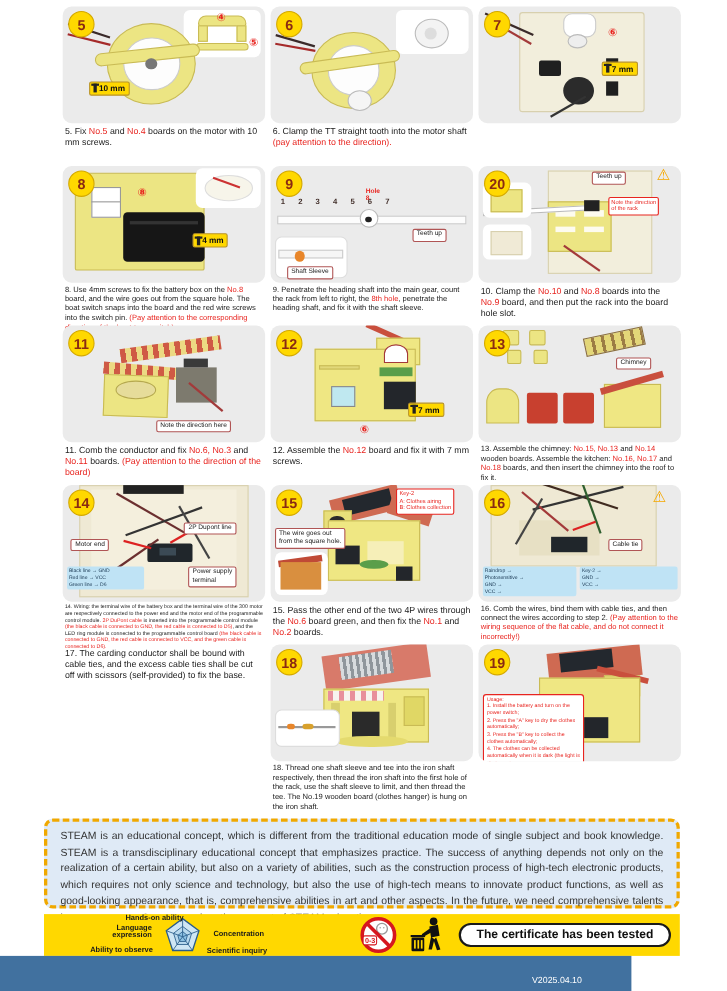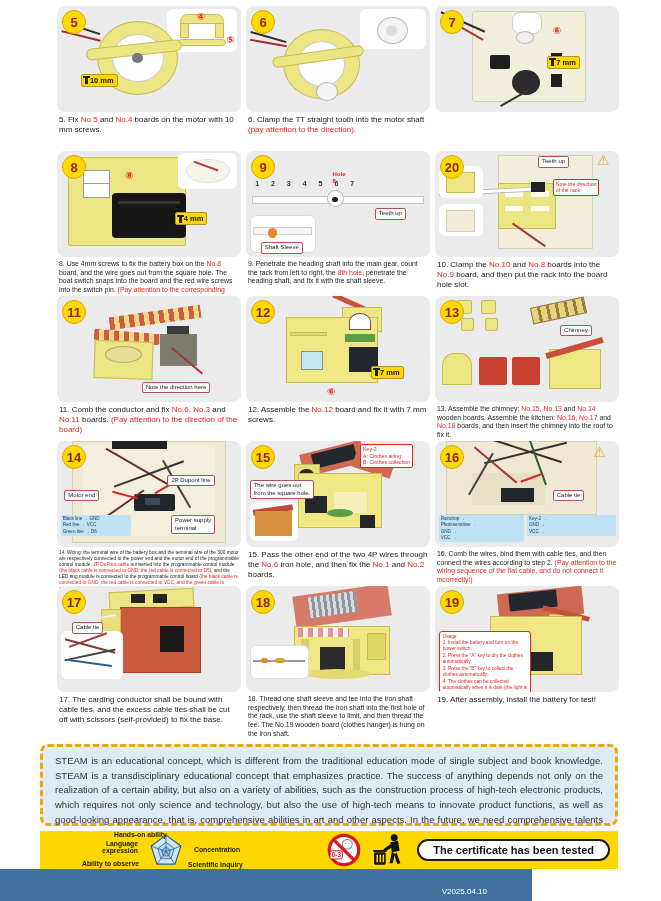--- a/index.html
+++ b/index.html
@@ -49,21 +49,21 @@
   .radar-label{position:absolute;font-size:6.8px;font-weight:bold;color:#1a1a1a;line-height:1.1;white-space:pre-line;}
   .rl-0{left:32px;top:0px;}
   .rl-1{left:4px;top:9px;width:52px;text-align:right;}
   .rl-2{left:112px;top:15px;}
   .rl-3{left:0px;top:29px;}
   .rl-4{left:106px;top:30px;}
   .signs{margin-left:auto;display:flex;align-items:center;gap:9px;}
   .cert-pill{flex:none;margin:0 8px 0 12px;background:#fff;border:2px solid #1a1a1a;border-radius:13px;
     padding:3px 14px;font-size:11px;font-weight:bold;color:#111;white-space:nowrap;}
 
-  .bottom-bar{position:absolute;left:0;top:869px;width:532px;height:32px;background:#41719f;
+  .bottom-bar{position:absolute;left:0;top:869px;width:574px;height:32px;background:#41719f;
     display:flex;align-items:flex-end;justify-content:flex-end;box-sizing:border-box;padding:0 45px 5px 0;}
   .version{color:#fff;font-size:8px;}
 </style>
 </head>
 <body>
 
 <div class="page">
 
   <div class="steps-grid">
   <div class="step">
@@ -282,21 +282,21 @@
           <div class="shape" style="left: 62%; top: 70%; width: 8%; height: 12%; background: rgb(35, 38, 43);"></div>
           <div class="shape" style="left: 2%; top: 58%; width: 26%; height: 36%; background: rgb(255, 255, 255); border-radius: 6px;"></div>
           <div class="shape" style="left: 4%; top: 62%; width: 22%; height: 6%; background: rgb(192, 74, 54); transform: rotate(-8deg);"></div>
           <div class="shape" style="left: 5%; top: 66%; width: 20%; height: 24%; background: rgb(217, 143, 63);"></div>
           <div class="lbl lbl-box" style="left: 2%; top: 37%;">The wire goes out
 from the square hole.</div>
           <div class="lbl lbl-redbox" style="left: 62%; top: 3%;">Key-2
 A: Clothes airing
 B: Clothes collection</div>
         </div>
-    <div class="step-caption" style="font-size: 8px;"><span>15. Pass the other end of the two 4P wires through the </span><span class="red">No.6</span><span> iron hole, and then fix the </span><span class="red">No.1</span><span> and </span><span class="red">No.2</span><span> boards.</span></div>
+    <div class="step-caption" style="font-size: 8px;"><span>15. Pass the other end of the two 4P wires through the </span><span class="red">No.6</span><span> board green, and then fix the </span><span class="red">No.1</span><span> and </span><span class="red">No.2</span><span> boards.</span></div>
   </div>
 
   <div class="step">
     <div class="step-img">
       <div class="badge">16</div>
     <div class="shape" style="left: 6%; top: 0%; width: 82%; height: 70%; background: rgb(239, 233, 212); border: 1px solid rgb(216, 208, 174);"></div>
           <div class="shape" style="left: 20%; top: 30%; width: 40%; height: 30%; background: rgb(231, 224, 196);"></div>
           <div class="shape" style="left: 36%; top: 44%; width: 18%; height: 14%; background: rgb(32, 38, 43);"></div>
           <div class="shape" style="left: 20%; top: 6%; width: 50%; height: 2%; background: rgb(64, 43, 32); transform: rotate(18deg);"></div>
           <div class="shape" style="left: 26%; top: 10%; width: 46%; height: 2%; background: rgb(51, 51, 51); transform: rotate(-14deg);"></div>
@@ -311,36 +311,20 @@
 GND →
 VCC →</div>
           <div class="lbl lbl-blue" style="left: 50%; top: 70%; width: 46%;">Key-2 →
 GND →
 VCC →</div>
         </div>
     <div class="step-caption" style="font-size: 6.9px;"><span>16. Comb the wires, bind them with cable ties, and then connect the wires according to step 2. </span><span class="red">(Pay attention to the wiring sequence of the flat cable, and do not connect it incorrectly!)</span></div>
   </div>
 
   <div class="step">
-    <div class="step-img">
-      <div class="badge">17</div>
-    <div class="shape" style="left: 28%; top: 4%; width: 46%; height: 18%; background: rgb(236, 229, 131); border: 1px solid rgb(201, 187, 85); transform: rotate(-3deg);"></div>
-          <div class="shape" style="left: 40%; top: 8%; width: 8%; height: 8%; background: rgb(34, 34, 34);"></div>
-          <div class="shape" style="left: 52%; top: 8%; width: 8%; height: 8%; background: rgb(34, 34, 34);"></div>
-          <div class="shape" style="left: 34%; top: 20%; width: 44%; height: 62%; background: rgb(204, 90, 62); border: 1px solid rgb(168, 67, 31);"></div>
-          <div class="shape" style="left: 24%; top: 22%; width: 11%; height: 58%; background: rgb(232, 223, 122); border: 1px solid rgb(201, 187, 85);"></div>
-          <div class="shape" style="left: 56%; top: 38%; width: 13%; height: 24%; background: rgb(25, 25, 25);"></div>
-          <div class="shape" style="left: 20%; top: 28%; width: 12%; height: 2%; background: rgb(238, 238, 238); transform: rotate(-10deg);"></div>
-          <div class="shape" style="left: 2%; top: 42%; width: 34%; height: 46%; background: rgb(255, 255, 255); border-radius: 6px;"></div>
-          <div class="shape" style="left: 4%; top: 56%; width: 28%; height: 2%; background: rgb(122, 59, 45); transform: rotate(15deg);"></div>
-          <div class="shape" style="left: 4%; top: 64%; width: 28%; height: 2%; background: rgb(68, 68, 68); transform: rotate(-12deg);"></div>
-          <div class="shape" style="left: 6%; top: 72%; width: 24%; height: 2%; background: rgb(47, 95, 143); transform: rotate(8deg);"></div>
-          <div class="shape" style="left: 6%; top: 50%; width: 22%; height: 2%; background: rgb(163, 58, 58); transform: rotate(-20deg);"></div>
-          <div class="lbl lbl-box" style="left: 8%; top: 34%;">Cable tie</div>
-        </div>
     <div class="step-caption" style="font-size: 8px;"><span>17. The carding conductor shall be bound with cable ties, and the excess cable ties shall be cut off with scissors (self-provided) to fix the base.</span></div>
   </div>
 
   <div class="step">
     <div class="step-img">
       <div class="badge">18</div>
     <div class="shape" style="left: 26%; top: 4%; width: 52%; height: 30%; background: rgb(216, 122, 106); transform: rotate(-8deg);"></div>
           <div class="shape" style="left: 34%; top: 8%; width: 26%; height: 20%; background: repeating-linear-gradient(90deg, rgb(215, 219, 222) 0px, rgb(215, 219, 222) 3px, rgb(143, 150, 156) 3px, rgb(143, 150, 156) 6px); transform: rotate(-8deg);"></div>
           <div class="shape" style="left: 26%; top: 38%; width: 52%; height: 46%; background: rgb(239, 231, 131); border: 1px solid rgb(201, 187, 85);"></div>
           <div class="shape" style="left: 28%; top: 40%; width: 28%; height: 8%; background: repeating-linear-gradient(90deg, rgb(232, 143, 156) 0px, rgb(232, 143, 156) 5px, rgb(247, 243, 239) 5px, rgb(247, 243, 239) 10px);"></div>
@@ -367,21 +351,20 @@
           <div class="shape" style="left: 30%; top: 28%; width: 50%; height: 56%; background: rgb(239, 231, 131); border: 1px solid rgb(201, 187, 85);"></div>
           <div class="shape" style="left: 36%; top: 44%; width: 10%; height: 14%; background: rgb(191, 232, 240); border: 1px solid rgb(136, 136, 136);"></div>
           <div class="shape" style="left: 52%; top: 62%; width: 12%; height: 18%; background: rgb(35, 38, 43);"></div>
           <div class="shape" style="left: 40%; top: 60%; width: 10%; height: 8%; background: rgb(90, 158, 74); border-radius: 50%;"></div>
           <div class="lbl lbl-usage" style="left: 2%; top: 42%; width: 46%;">Usage:
 1. Install the battery and turn on the power switch;
 2. Press the "A" key to dry the clothes automatically;
 3. Press the "B" key to collect the clothes automatically;
 4. The clothes can be collected automatically when it is dark (the light is dim) or rainy.</div>
         </div>
-    <div class="step-caption" style="font-size: 8px;"><span>19. After assembly, install the battery for test!</span></div>
   </div>
 </div>
 
   <div class="steam-box">
     <span><span>STEAM is an educational concept, which is different from the traditional education mode of single subject and book knowledge. STEAM is a transdisciplinary educational concept that emphasizes practice. The success of anything depends not only on the realization of a certain ability, but also on a variety of abilities, such as the construction process of high-tech electronic products, which requires not only science and technology, but also the use of high-tech means to innovate product functions, as well as good-looking appearance, that is, comprehensive abilities in art and other aspects. In the future, we need comprehensive talents in many aspects. So as to explore the concept of STEAM education.</span></span>
   </div>
 
   <div class="footer-bar">
     <div class="radar">
       <svg width="44" height="36" viewBox="0 0 100 92">

